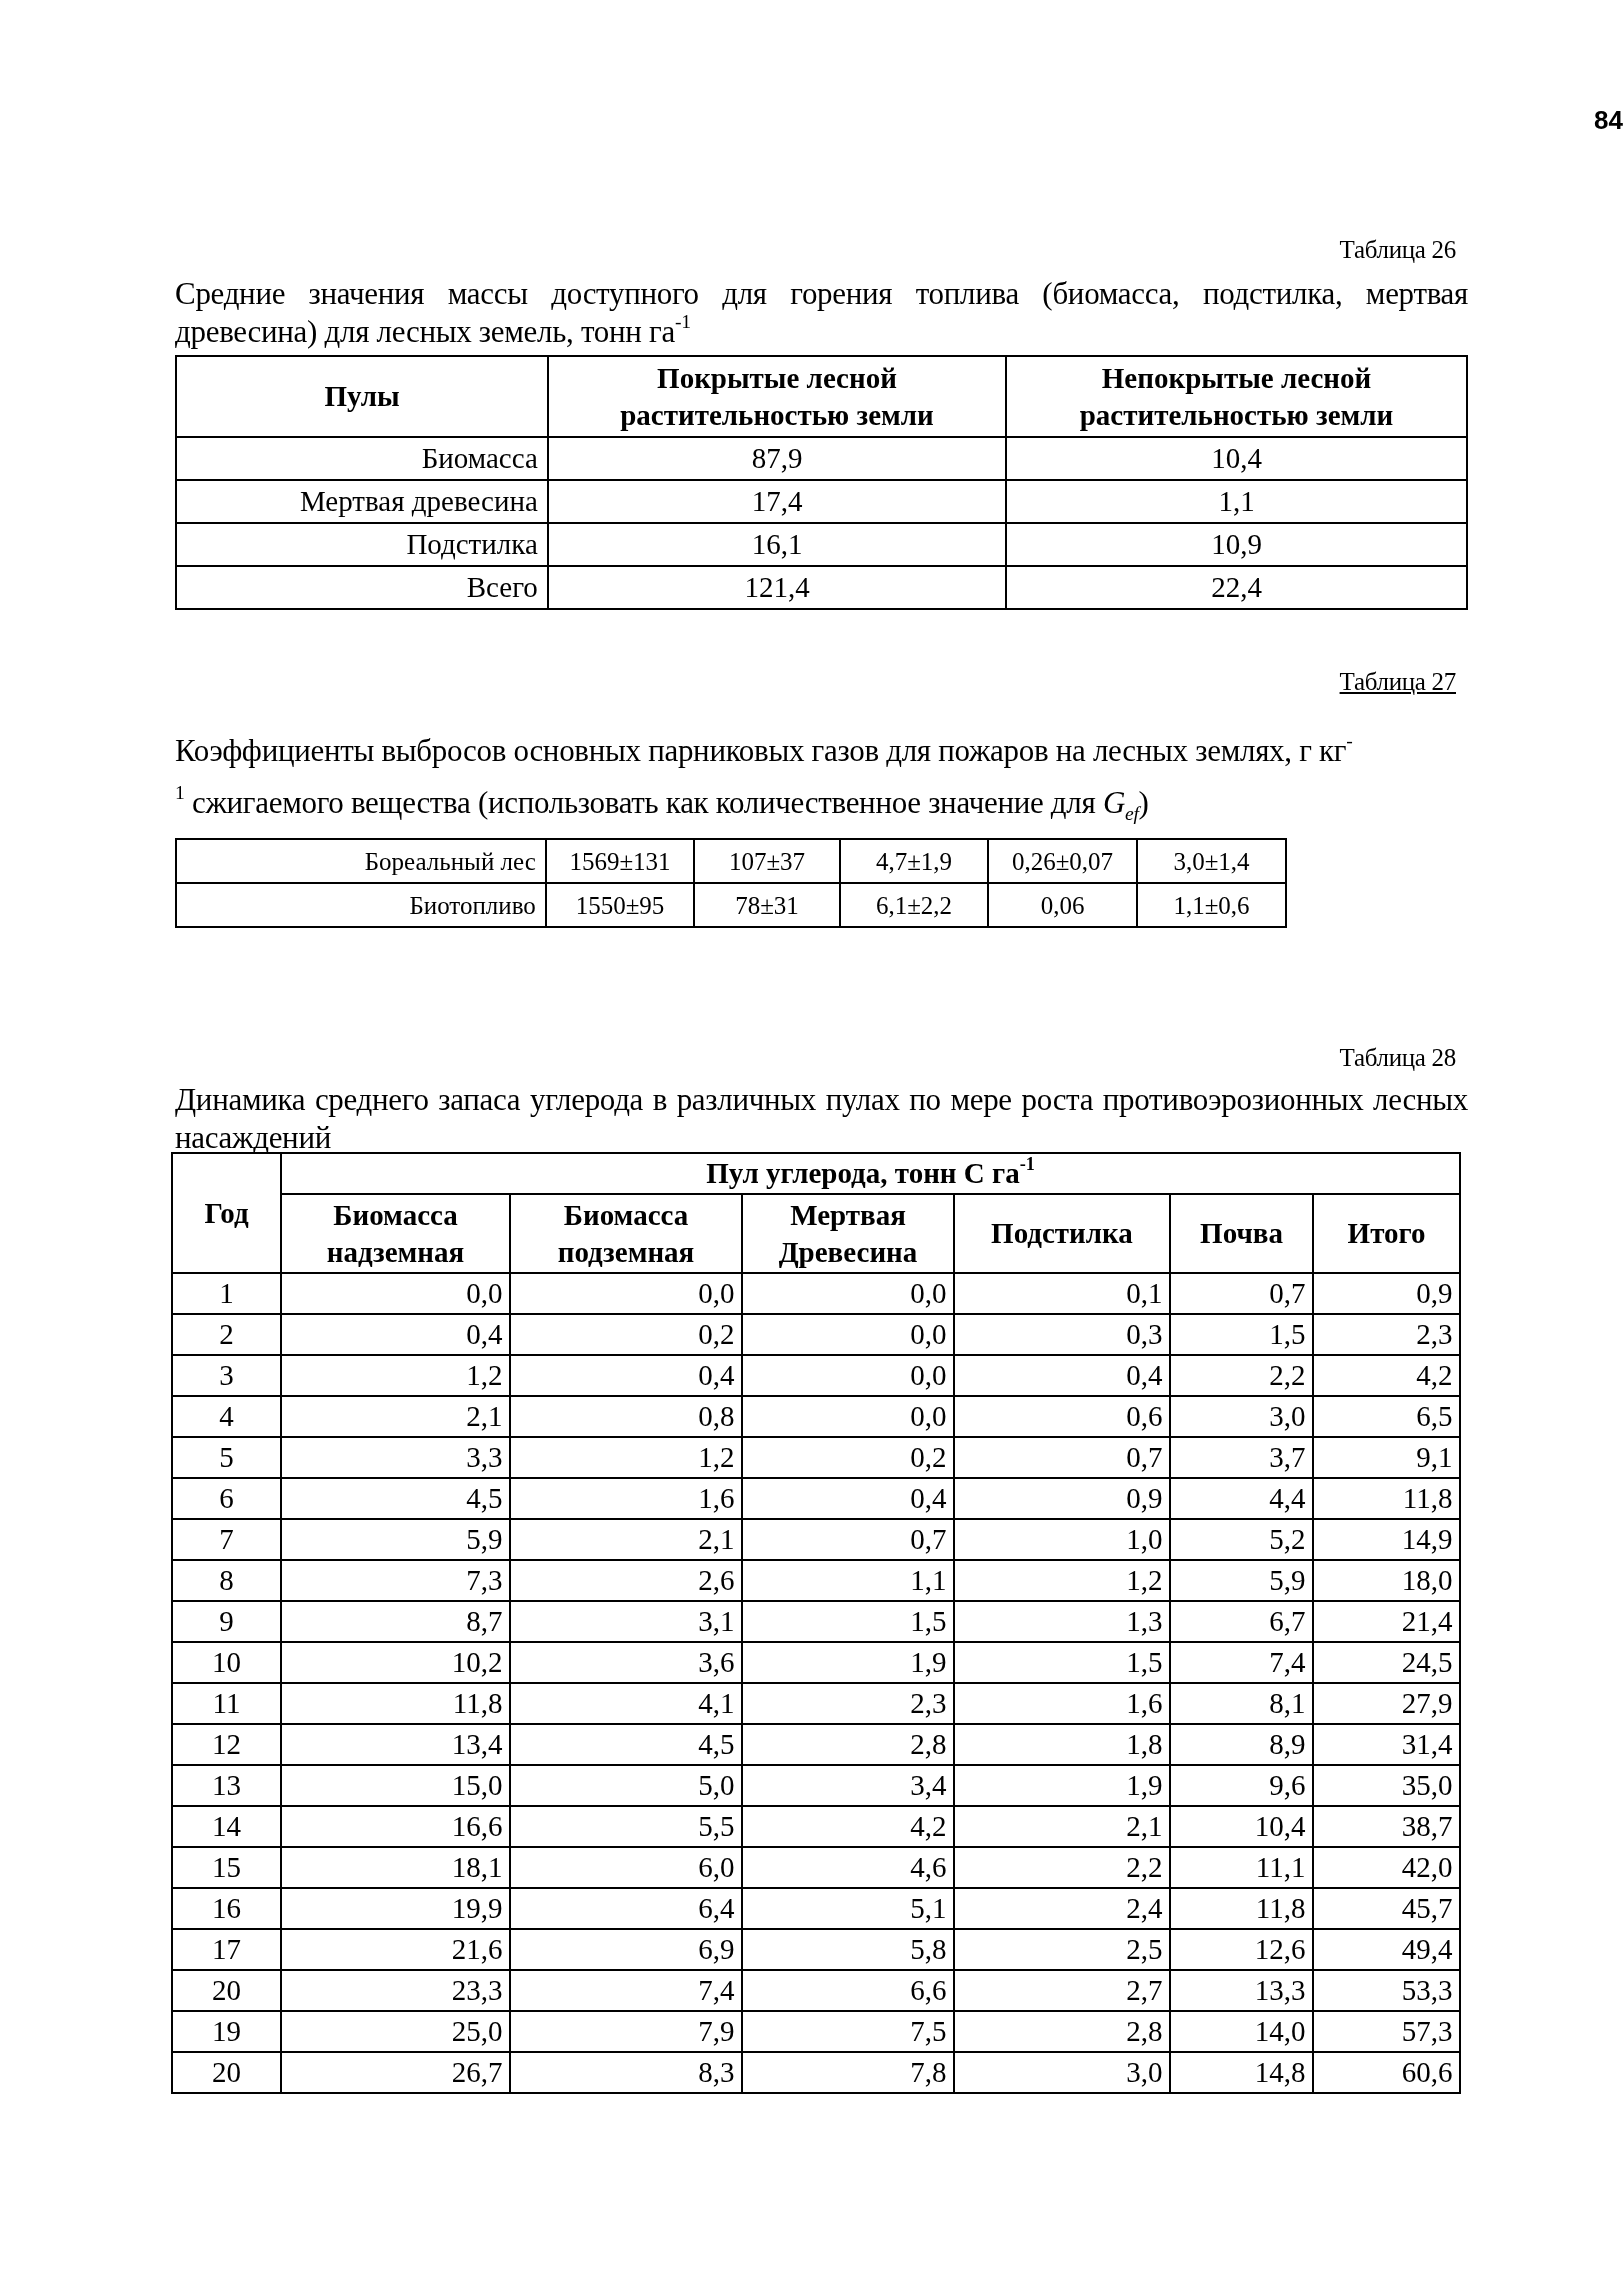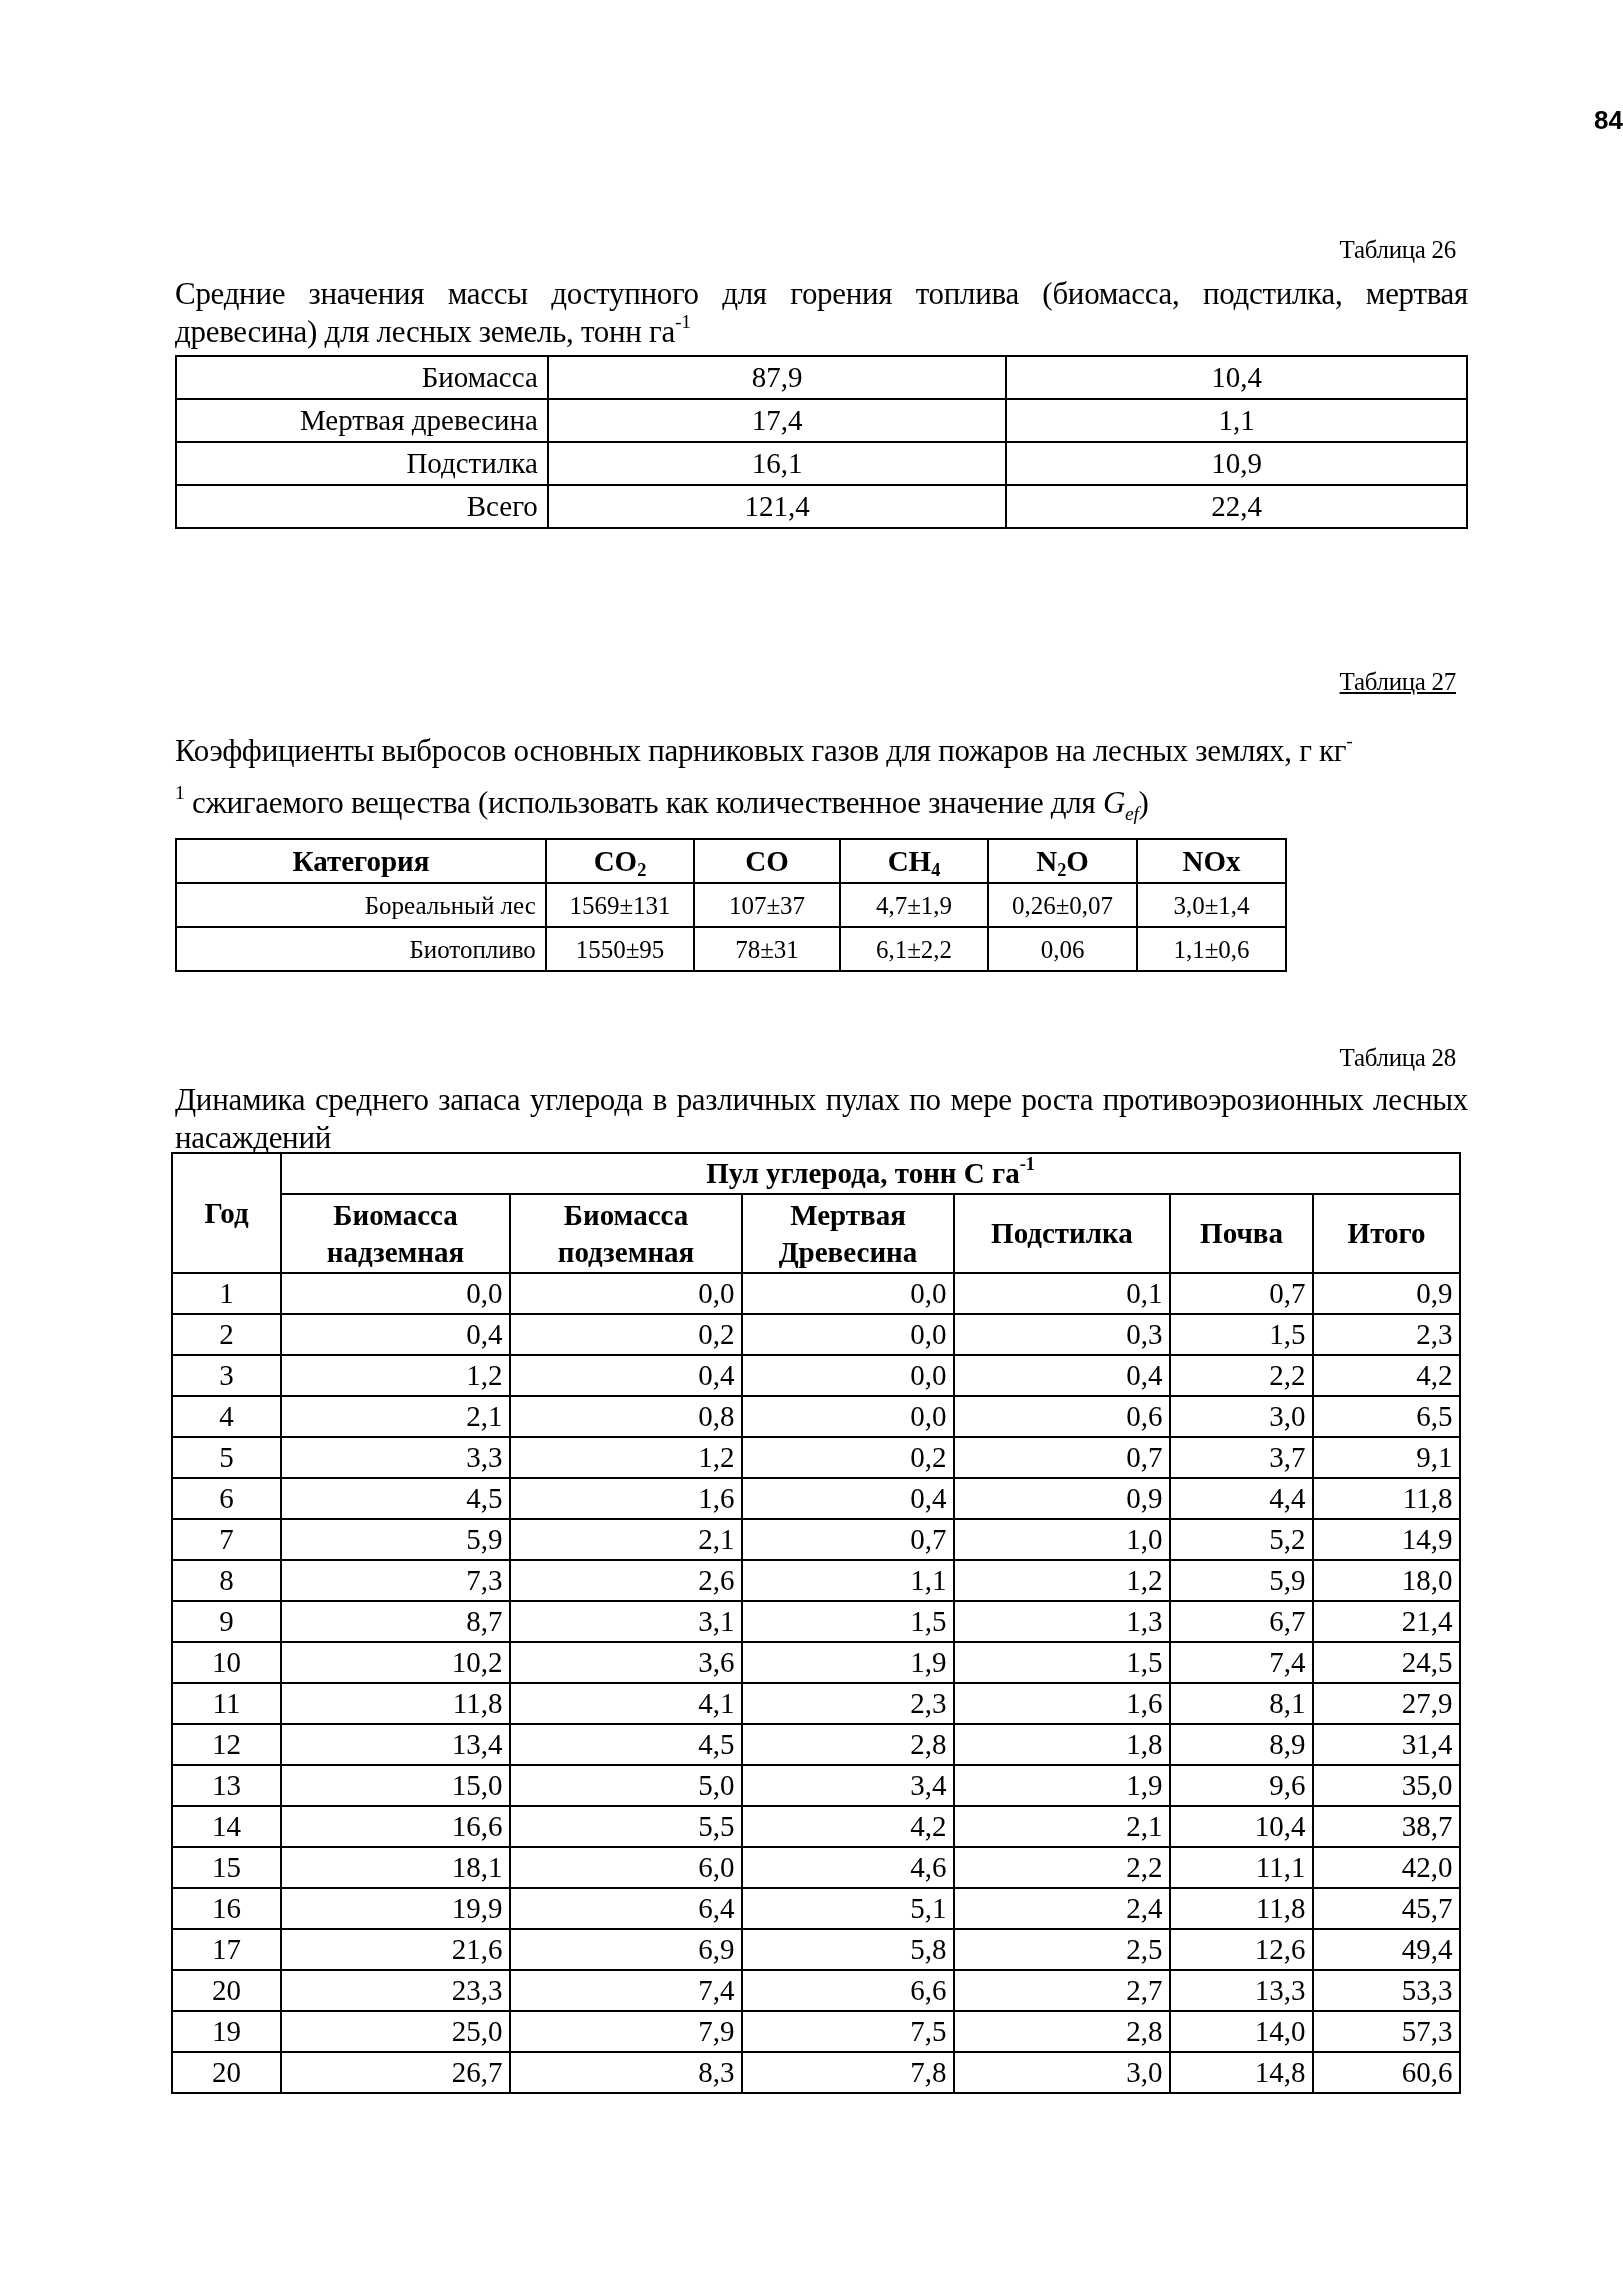--- a/index.html
+++ b/index.html
@@ -55,20 +55,25 @@
 <div class="abs table-label" style="top:236px;">Таблица 26</div>
 <div class="abs caption" style="top:275px;"><span>Средние значения массы доступного для горения топлива (биомасса, подстилка, мертвая древесина) для лесных земель, тонн га</span><sup>-1</sup></div>
 
 <table id="t26">
   <colgroup>
       <col style="width:372px">
       <col style="width:458px">
       <col style="width:461px">
     </colgroup>
   <tbody>
+      <tr>
+    <th>Пулы</th>
+    <th>Покрытые лесной растительностью земли</th>
+    <th>Непокрытые лесной растительностью земли</th>
+  </tr>
   <tr>
     <td class="left">Биомасса</td>
     <td class="center">87,9</td>
     <td class="center">10,4</td>
   </tr>
   <tr>
     <td class="left">Мертвая древесина</td>
     <td class="center">17,4</td>
     <td class="center">1,1</td>
   </tr>
@@ -91,28 +96,20 @@
 <table id="t27">
   <colgroup>
     <col style="width:370px">
       <col style="width:148px">
       <col style="width:146px">
     <col style="width:148px">
       <col style="width:149px">
       <col style="width:149px">
   </colgroup>
   <tbody>
-      <tr>
-    <th>Категория</th>
-    <th><span>CO</span><sub>2</sub></th>
-    <th>CO</th>
-    <th><span>CH</span><sub>4</sub></th>
-    <th><span>N</span><sub>2</sub><span>O</span></th>
-    <th>NOx</th>
-  </tr>
   <tr>
     <td class="left">Бореальный лес</td>
     <td class="center">1569±131</td>
     <td class="center">107±37</td>
     <td class="center">4,7±1,9</td>
     <td class="center">0,26±0,07</td>
     <td class="center">3,0±1,4</td>
   </tr>
   <tr>
     <td class="left">Биотопливо</td>

